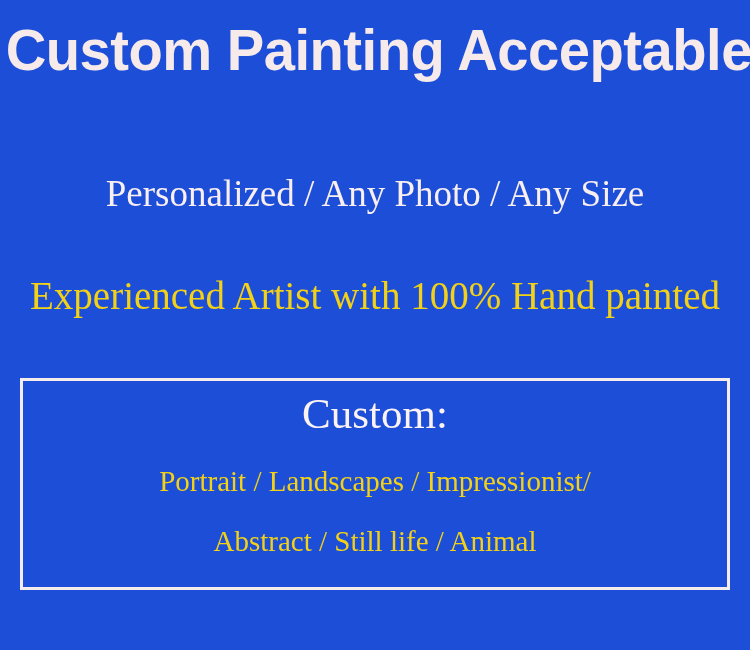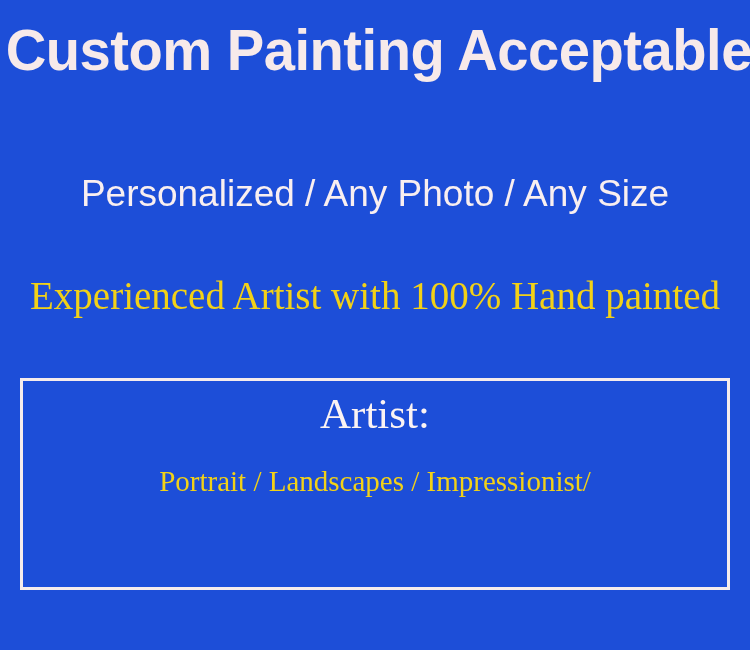--- a/index.html
+++ b/index.html
@@ -35,21 +35,21 @@
     white-space: nowrap;
   }
 
   
   .subline {
     position: absolute;
     left: 0;
     top: 172px;
     width: 750px;
     text-align: center;
-    font-family: Liberation Sans, sans-serif;
+    font-family: Liberation Serif, serif;
     font-weight: normal;
     font-size: 37px;
     line-height: 44px;
     color: #f9eff0;
     white-space: nowrap;
   }
 
   
   .claimline {
     position: absolute;
@@ -106,17 +106,18 @@
 
 <div id="banner">
 
   <div class="headline">Custom Painting Acceptable</div>
 
   <div class="subline">Personalized / Any Photo / Any Size</div>
 
   <div class="claimline">Experienced Artist with 100% Hand painted</div>
 
   <div class="styles-box">
-    <div class="styles-title">Artist:</div>
+    <div class="styles-title">Custom:</div>
     <div class="styles-row styles-row-1">Portrait / Landscapes / Impressionist/</div>
+    <div class="styles-row styles-row-2">Abstract / Still life / Animal</div>
   </div>
 
 </div>
 
 </body></html>

